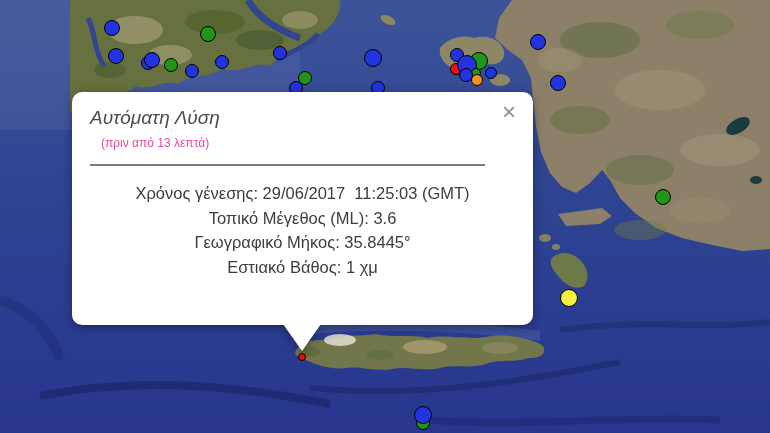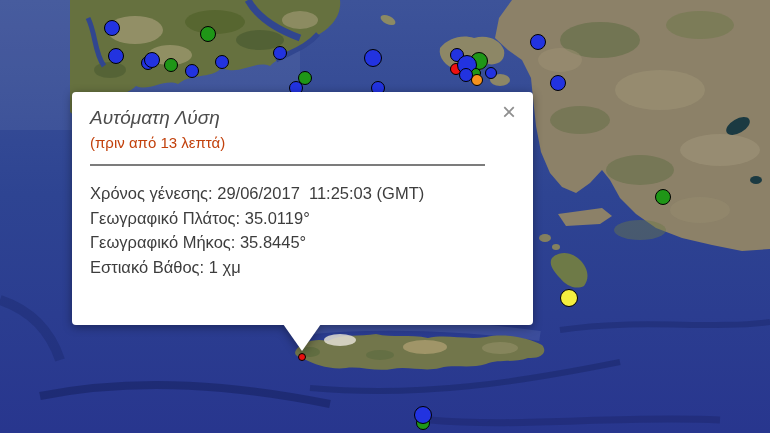--- a/index.html
+++ b/index.html
@@ -13,40 +13,40 @@
   .marker{
     position:absolute;border-radius:50%;border:1.5px solid #000;
     box-sizing:border-box;
   }
   .popup-wrap{
     position:absolute;left:72px;top:92px;z-index:5;
     filter:drop-shadow(0 2px 5px rgba(0,0,0,0.38));
   }
   .popup-box{
     position:relative;width:461px;height:233px;background:#ffffff;
-    border-radius:4px;box-sizing:border-box;
+    border-radius:10px;box-sizing:border-box;
     padding:13px 18px 0 18px;
   }
   .popup-tail{
     position:absolute;left:211px;top:232px;width:0;height:0;
     border-left:19px solid transparent;border-right:19px solid transparent;
     border-top:27px solid #ffffff;
   }
   .popup-title{
     font-size:19px;font-style:italic;color:#4c4c4c;line-height:26px;
   }
   .popup-subtitle{
-    font-size:15px;color:#c2410c;margin-top:4px;line-height:16px;
+    font-size:12px;color:#ec4899;margin-top:4px;line-height:16px;margin-left:11px;
   }
   .popup-divider{
     width:395px;height:0;border:none;border-top:2px solid #7c7c7c;
     margin:13px 0 15px 0;
   }
   .popup-rows{font-size:16.5px;color:#3d3d3d;}
-  .pf-row{line-height:24.5px;white-space:pre;}
+  .pf-row{line-height:24.5px;white-space:pre;text-align:center;}
   .popup-close{
     position:absolute;top:6px;right:12px;width:24px;height:28px;
     background:none;border:none;cursor:pointer;
     font-size:24px;line-height:28px;color:#8f8f8f;padding:0;
     font-family:"Liberation Sans","DejaVu Sans",sans-serif;
   }
 </style>
 </head>
 <body>
 
@@ -157,21 +157,21 @@
       <div class="marker" style="left: 414px; top: 406px; height: 18px; width: 18px; background: rgb(34, 51, 224);"></div>
     </div>
 
   <div class="popup-wrap">
     <div class="popup-box">
       <div class="popup-title">Αυτόματη Λύση</div>
       <div class="popup-subtitle">(πριν από 13 λεπτά)</div>
       <hr class="popup-divider">
       <div class="popup-rows">
         <div class="pf-row">Χρόνος γένεσης: 29/06/2017  11:25:03 (GMT)</div>
-        <div class="pf-row">Γεωγραφικό Πλάτος: 35.0119°</div>
+        <div class="pf-row">Τοπικό Μέγεθος (ML): 3.6</div>
         <div class="pf-row">Γεωγραφικό Μήκος: 35.8445°</div>
         <div class="pf-row">Εστιακό Βάθος: 1 χμ</div>
       </div>
       <button class="popup-close">
         <span>×</span>
       </button>
     </div>
     <div class="popup-tail"></div>
   </div>
 

